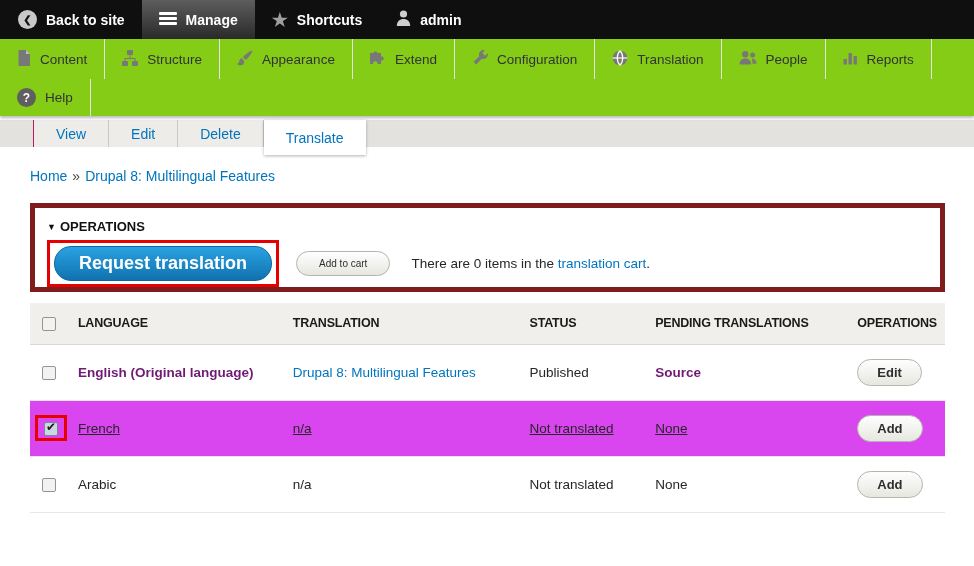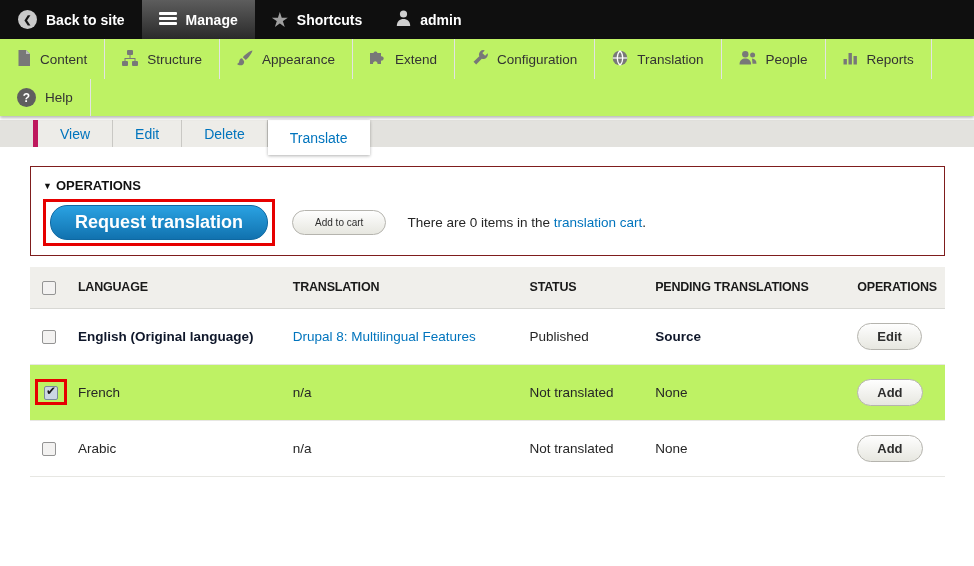--- a/index.html
+++ b/index.html
@@ -9,42 +9,42 @@
   
   .admin-bar { height:39px; background:#0f0f0f; display:flex; align-items:stretch; padding-left:1px; }
   .bar-item { display:flex; align-items:center; gap:9px; padding:0 17px;
     color:#fff; font-weight:bold; font-size:14px; cursor:pointer; }
   .bar-item.active { background:linear-gradient(#5d5d5d,#2a2a2a); }
   .circle-ic { width:19px; height:19px; border-radius:50%; background:#c9c9c9; color:#141414;
     display:inline-flex; align-items:center; justify-content:center; font-size:10px; font-weight:bold; }
   .star-ic { color:#9f9f9f; font-size:18px; line-height:1; }
 
   
-  .menu-bar { background:#bef264; box-shadow:0 2px 3px rgba(0,0,0,.28); position:relative; z-index:5; }
+  .menu-bar { background:#84cc16; box-shadow:0 2px 3px rgba(0,0,0,.28); position:relative; z-index:5; }
   .menu-row { display:flex; height:40px; }
   .menu-row2 { display:flex; height:37px; }
   .menu-item { display:flex; align-items:center; gap:9px; padding:0 17px;
     font-size:13.5px; color:#333; border-right:1px solid #e3e3e3; cursor:pointer; }
   .menu-item svg { flex:none; }
 
   
   .tab-strip { margin-top:4px; background:#e3e2de; height:27px; display:flex;
     align-items:flex-start; padding-left:33px; position:relative; z-index:1; }
   .tab { height:27px; display:flex; align-items:center; padding:0 22px;
     font-size:14px; color:#0074bd; background:#edece8; border-right:1px solid #c9c8c4; cursor:pointer; }
-  .tab:first-child { border-left:5px solid #be185d; }
+  .tab:first-child { border-left:1px solid #be185d; }
   .tab.active { background:#fff; height:35px; box-shadow:0 1px 3px rgba(0,0,0,.3); border-right:none; }
 
   
   .content { padding:0 29px 0 30px; }
   .breadcrumb { margin-top:21px; font-size:14px; }
   .breadcrumb a { color:#0074bd; text-decoration:none; cursor:pointer; }
   .crumb-sep { color:#444; margin:0 5px; }
 
-  .ops-fieldset { margin-top:19px; border:1px solid #7f1d1d; padding:9px 12px 9px 12px; }
+  .ops-fieldset { margin-top:19px; border:5px solid #7f1d1d; padding:9px 12px 0 12px; }
   .ops-legend { font-size:13px; font-weight:bold; color:#111; cursor:pointer; display:inline-block; }
   .ops-legend .arr { font-size:9px; position:relative; top:-1px; margin-right:4px; }
   .ops-row { display:flex; align-items:center; margin-top:5px; }
 
   .red-box-btn { border:3px solid #e60000; padding:3px 4px; display:inline-block; }
   .btn-primary { background:linear-gradient(#2aa2e2,#1172af); border:1px solid #0e68a2;
     color:#fff; font-weight:bold; font-size:18px; padding:6px 24px; border-radius:17px; cursor:pointer;
     font-family:"Liberation Sans", sans-serif; }
   .btn-secondary { background:linear-gradient(#fefefe,#e7e7e0); border:1px solid #b5b4ae;
     color:#2e2e2e; font-weight:normal; font-size:10px; padding:6px 22px; border-radius:17px; cursor:pointer;
@@ -52,23 +52,23 @@
   .cart-note { font-size:13.5px; margin-left:21px; color:#262626; }
   .cart-note a { color:#0074bd; text-decoration:none; cursor:pointer; }
 
   
   table { width:100%; border-collapse:collapse; margin-top:11px; font-size:13.5px; }
   thead tr { background:#f0efeb; }
   th { text-align:left; font-size:12.5px; font-weight:bold; color:#1a1a1a; letter-spacing:-0.2px;
     padding:13px 8px 13px 0; border-bottom:1px solid #d8d8d4; white-space:nowrap;margin-top:10px; }
   th.cb-col, td.cb-col { width:48px; padding-left:12px; }
   td { padding:14px 8px 14px 0; border-bottom:1px solid #e7e7e3; color:#262626; vertical-align:middle; }
-  tr.selected td { background:#bef264; }
+  tr.selected td { background:#d946ef;text-decoration:underline; }
   td a { color:#0074bd; text-decoration:none; cursor:pointer; }
-  .bold { font-weight:bold; color:#0f172a; }
+  .bold { font-weight:bold; color:#701a75; }
   .btn-small { background:linear-gradient(#fefefe,#e7e7e0); border:1px solid #b5b4ae;
     color:#2e2e2e; font-weight:bold; font-size:13px; padding:5px 19px; border-radius:14px; cursor:pointer;
     font-family:"Liberation Sans", sans-serif; }
   input[type=checkbox] { appearance:none; -webkit-appearance:none; width:14px; height:14px;
     border:1px solid #949494; border-radius:2px; background:#f3f2f1; position:relative; cursor:pointer;
     vertical-align:middle; }
   input[type=checkbox]:checked { background:#ccd7e3; border-color:#7a8a99; }
   input[type=checkbox]:checked::after { content:"✔"; position:absolute; top:-3px; left:1px;
     font-size:12px; color:#1a1a1a; }
   .red-box-cb { border:3px solid #e60000; padding:4px 6px 2px 6px; display:inline-block; line-height:0; }
@@ -207,20 +207,23 @@
 
 <div class="tab-strip">
   <div class="tab">View</div>
   <div class="tab">Edit</div>
   <div class="tab">Delete</div>
   <div class="tab active">Translate</div>
 </div>
 
 <div class="content">
 
+  <div class="breadcrumb">
+    <a>Home</a><span class="crumb-sep">»</span><a>Drupal 8: Multilingual Features</a>
+  </div>
 
   <div class="ops-fieldset">
     <span class="ops-legend"><span class="arr">▼</span><b>OPERATIONS</b></span>
     <div class="ops-row">
       <span class="red-box-btn">
         <button class="btn-primary">Request translation</button>
       </span>
       <button class="btn-secondary">Add to cart</button>
       <span class="cart-note">
         <span>There are 0 items in the</span>

